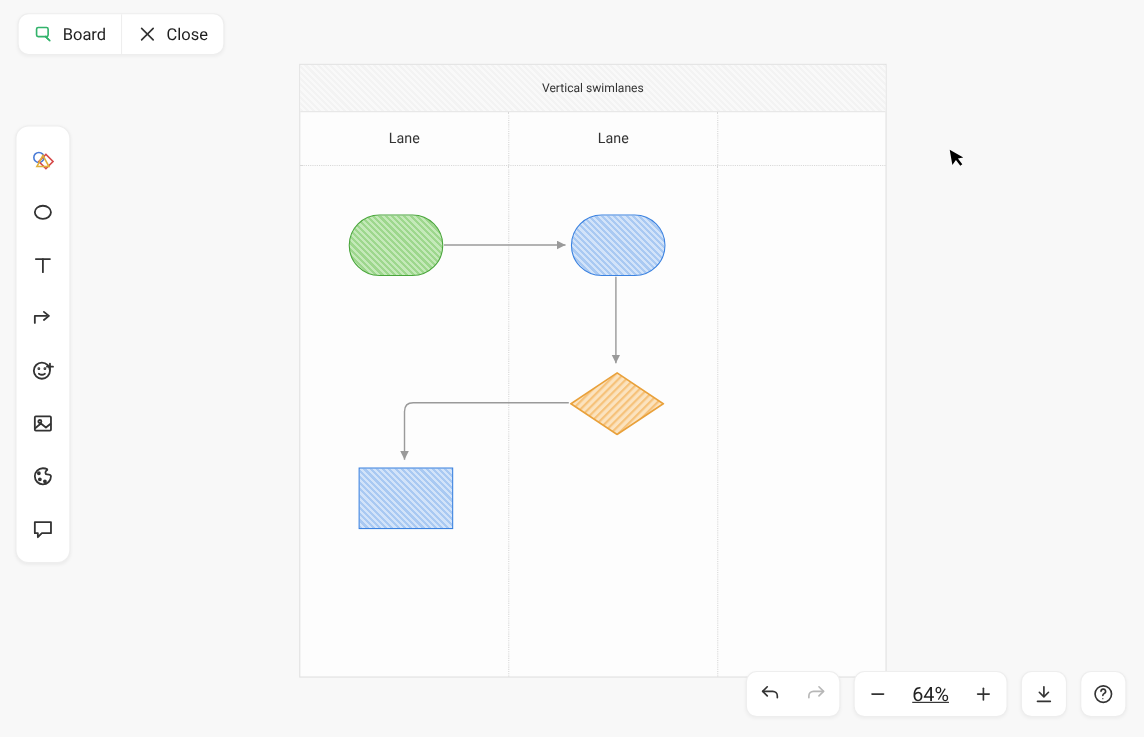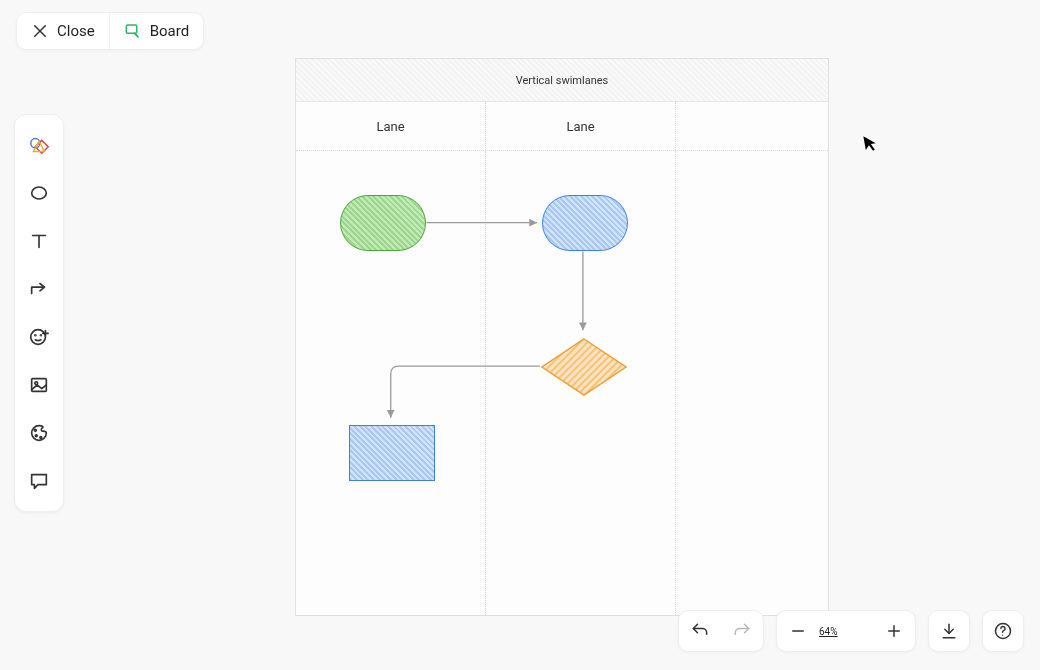--- a/index.html
+++ b/index.html
@@ -59,21 +59,20 @@
   }
   .tool svg { width: 22px; height: 22px; }
 
   
   .canvas {
     position: absolute;
     left: 272px; top: 58px;
     width: 534px; height: 558px;
     background: #fdfdfd;
     border: 1px solid #e0e0e0;
-    margin-left: 23px;
   }
   .canvas-title-bar {
     height: 43px;
     background: repeating-linear-gradient(45deg, #f3f3f3 0 2px, #f9f9f9 2px 4px);
     border-bottom: 1px solid #e6e6e6;
     display:flex; align-items:center; justify-content:center;
     font-size: 11px;
     color: #333;
   }
   .lanes-header {
@@ -139,54 +138,54 @@
     box-shadow: 0 1px 3px rgba(0,0,0,0.04);
   }
   .pill.icon-only { width:42px; justify-content:center; }
   .pill .seg {
     width:42px; height:100%;
     display:flex; align-items:center; justify-content:center;
     cursor:pointer;
   }
   .pill .seg.disabled { opacity:0.35; cursor:default; }
   .pill .zoom-val {
-    width:54px; font-size:10px; color:#222;text-decoration:underline;
+    width:54px; text-align:center; font-size:18px; color:#222;text-decoration:underline;
   }
 
   
   .fake-cursor {
     position:absolute;
     left: 864px; top: 134px;
     font-size: 15px;
     transform: rotate(-10deg);
     pointer-events:none;
   }
 </style>
 </head>
 <body>
 
 <div class="top-buttons">
   <div class="top-btn">
     <span class="icon">
-      <svg viewBox="0 0 24 24" fill="none" stroke="#333" stroke-width="2" stroke-linecap="round">
-        <line x1="5" y1="5" x2="19" y2="19"></line>
-          <line x1="19" y1="5" x2="5" y2="19"></line>
-      </svg>
-    </span>
-    <span>Close</span>
-  </div>
-  <div class="top-btn">
-    <span class="icon">
       <svg viewBox="0 0 24 24" fill="none" stroke="#33b36b" stroke-width="2" stroke-linecap="round" stroke-linejoin="round">
         <rect x="3" y="4" width="14" height="11" rx="2"></rect>
         <path d="M14 15 L19 20"></path>
         <path d="M17.5 18.5 L14 15"></path>
       </svg>
     </span>
     <span>Board</span>
+  </div>
+  <div class="top-btn">
+    <span class="icon">
+      <svg viewBox="0 0 24 24" fill="none" stroke="#333" stroke-width="2" stroke-linecap="round">
+        <line x1="5" y1="5" x2="19" y2="19"></line>
+          <line x1="19" y1="5" x2="5" y2="19"></line>
+      </svg>
+    </span>
+    <span>Close</span>
   </div>
 </div>
 
 <div class="toolbar">
   <div class="tool">
     <svg viewBox="0 0 24 24" stroke-width="1.6" fill="none">
       <circle cx="8" cy="10" r="5" stroke="#4a7bd6"></circle>
       <rect x="10" y="9" width="10" height="10" transform="rotate(45 15 14)" stroke="#d64a4a"></rect>
       <path d="M6 19 L12 8 L18 19 Z" stroke="#e0b03b"></path>
     </svg>

